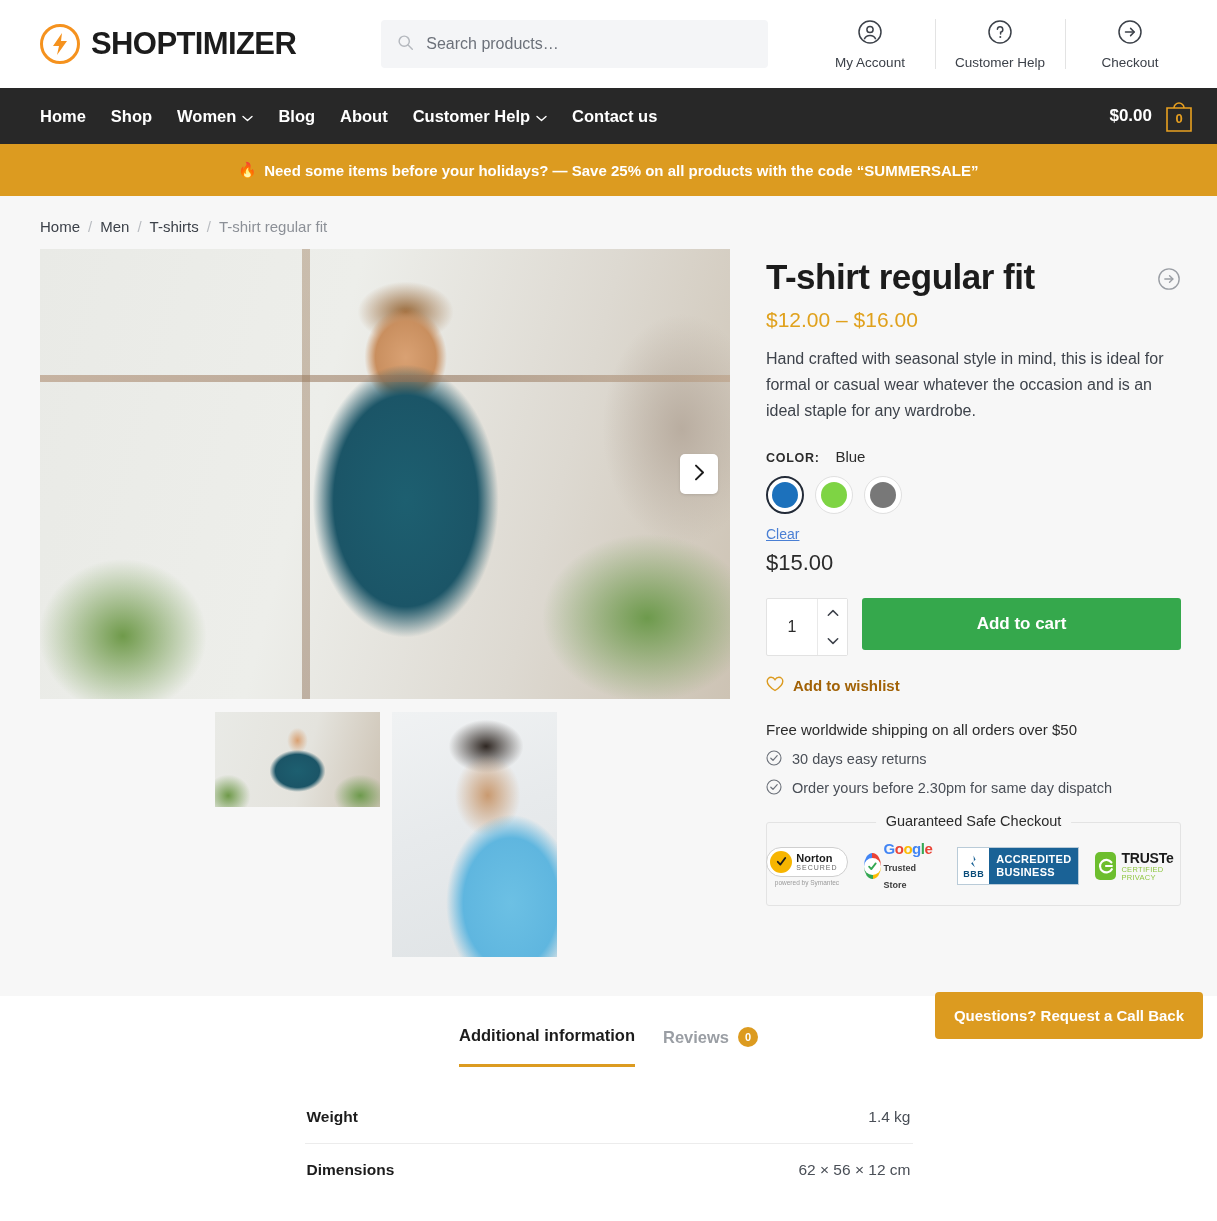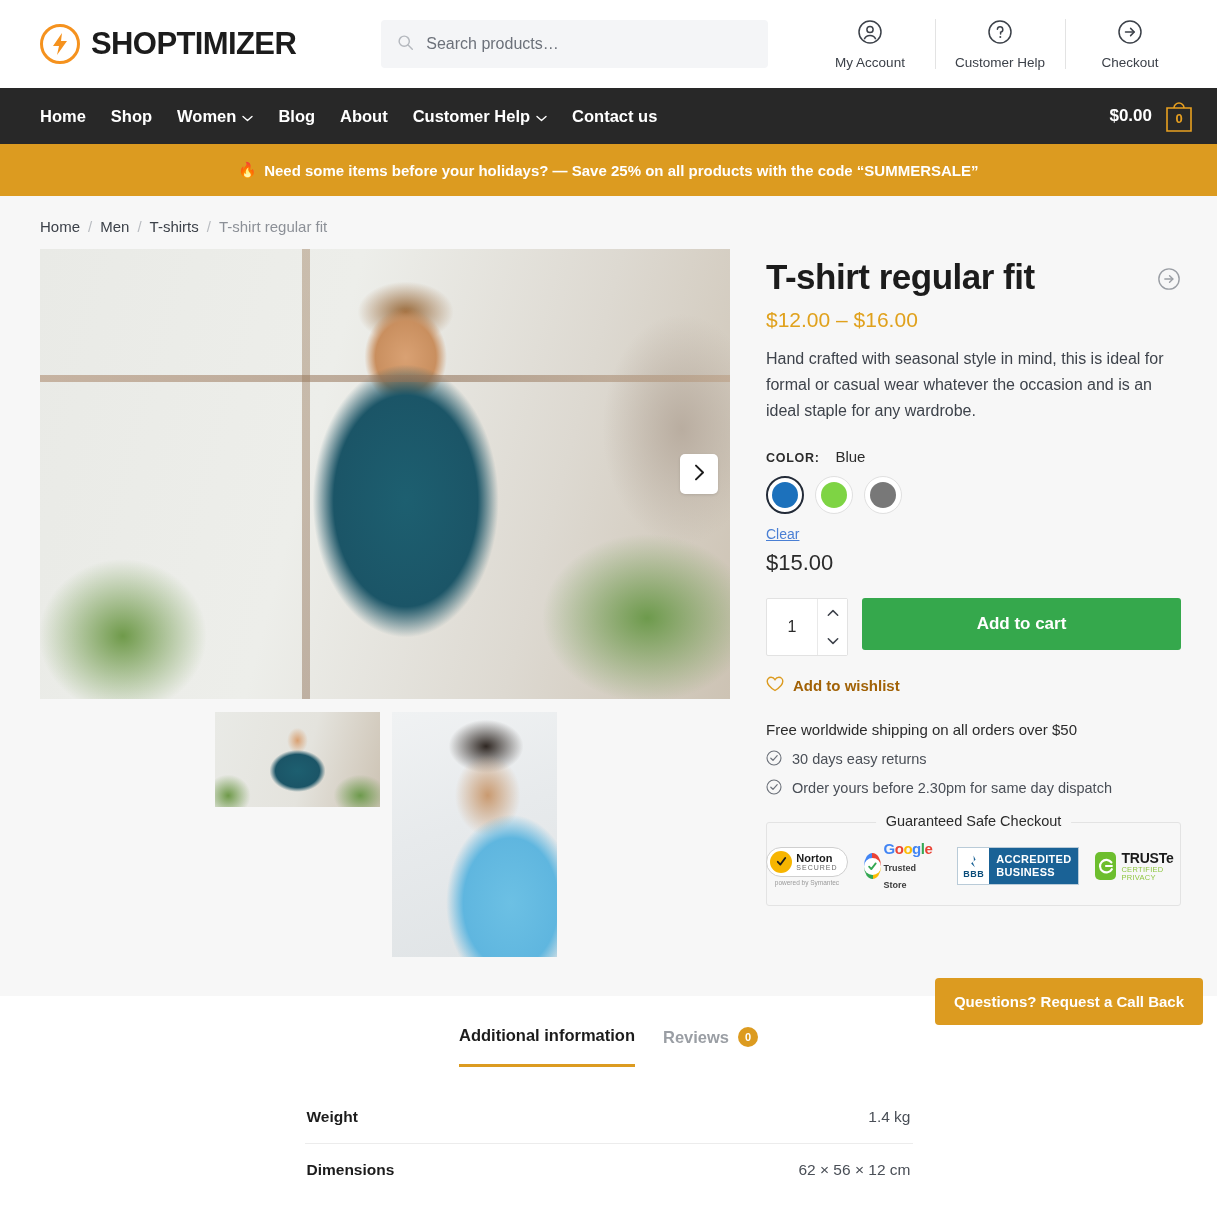--- a/index.html
+++ b/index.html
@@ -270,21 +270,21 @@
     display: flex; align-items: center; justify-content: center;
   }
 
   .info-table { width: 608px; margin: 24px auto 0; }
   .info-row { display: flex; justify-content: space-between; align-items: center; padding: 17px 2px; border-bottom: 1px solid #ececec; }
   .info-row:last-child { border-bottom: none; }
   .info-key { font-size: 15.5px; font-weight: bold; color: #1c1c1c; }
   .info-val { font-size: 15.5px; color: #4a4f57; }
 
   .callback {
-    position: absolute; right: 14px; bottom: 196px;
+    position: absolute; right: 14px; bottom: 182px;
     background: #dc9b20; color: #fff; border: none; border-radius: 4px;
     padding: 15px 19px; font-size: 15px; font-weight: bold; cursor: pointer;
     font-family: "Liberation Sans", sans-serif;
   }
 </style>
 </head>
 <body>
 
 <div class="topbar">
   <div class="logo">

